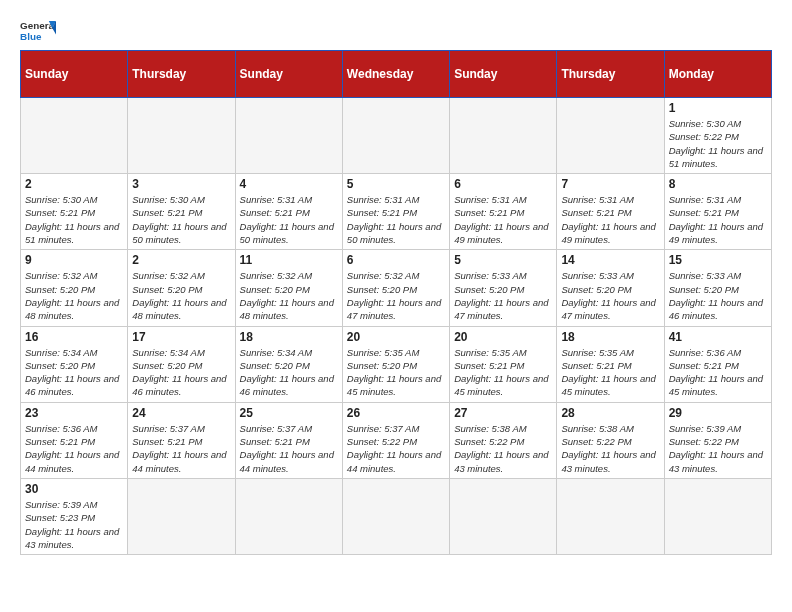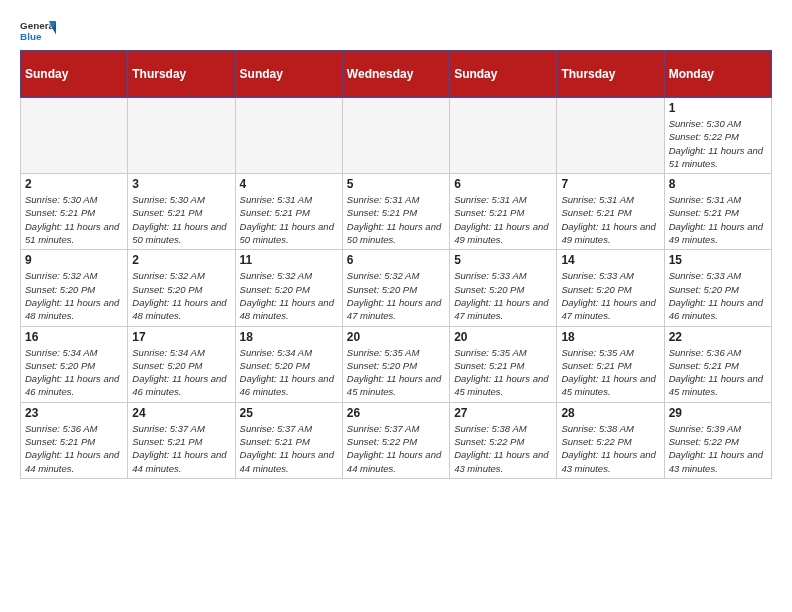--- a/index.html
+++ b/index.html
@@ -245,21 +245,21 @@
 Sunset: 5:21 PM
 Daylight: 11 hours and 45 minutes.</div>
         </td>
         <td>
           <div class="day-number">18</div>
           <div class="day-info" style="white-space: pre-line;">Sunrise: 5:35 AM
 Sunset: 5:21 PM
 Daylight: 11 hours and 45 minutes.</div>
         </td>
         <td>
-          <div class="day-number">22</div>
+          <div class="day-number">41</div>
           <div class="day-info" style="white-space: pre-line;">Sunrise: 5:36 AM
 Sunset: 5:21 PM
 Daylight: 11 hours and 45 minutes.</div>
         </td>
       </tr>
       <tr>
         <td>
           <div class="day-number">23</div>
           <div class="day-info" style="white-space: pre-line;">Sunrise: 5:36 AM
 Sunset: 5:21 PM
@@ -294,15 +294,29 @@
           <div class="day-info" style="white-space: pre-line;">Sunrise: 5:38 AM
 Sunset: 5:22 PM
 Daylight: 11 hours and 43 minutes.</div>
         </td>
         <td>
           <div class="day-number">29</div>
           <div class="day-info" style="white-space: pre-line;">Sunrise: 5:39 AM
 Sunset: 5:22 PM
 Daylight: 11 hours and 43 minutes.</div>
         </td>
+      </tr>
+      <tr class="last-row">
+        <td>
+          <div class="day-number">30</div>
+          <div class="day-info" style="white-space: pre-line;">Sunrise: 5:39 AM
+Sunset: 5:23 PM
+Daylight: 11 hours and 43 minutes.</div>
+        </td>
+        <td class="empty"></td>
+        <td class="empty"></td>
+        <td class="empty"></td>
+        <td class="empty"></td>
+        <td class="empty"></td>
+        <td class="empty"></td>
       </tr>
     </tbody>
 </table>
 
 </body></html>

